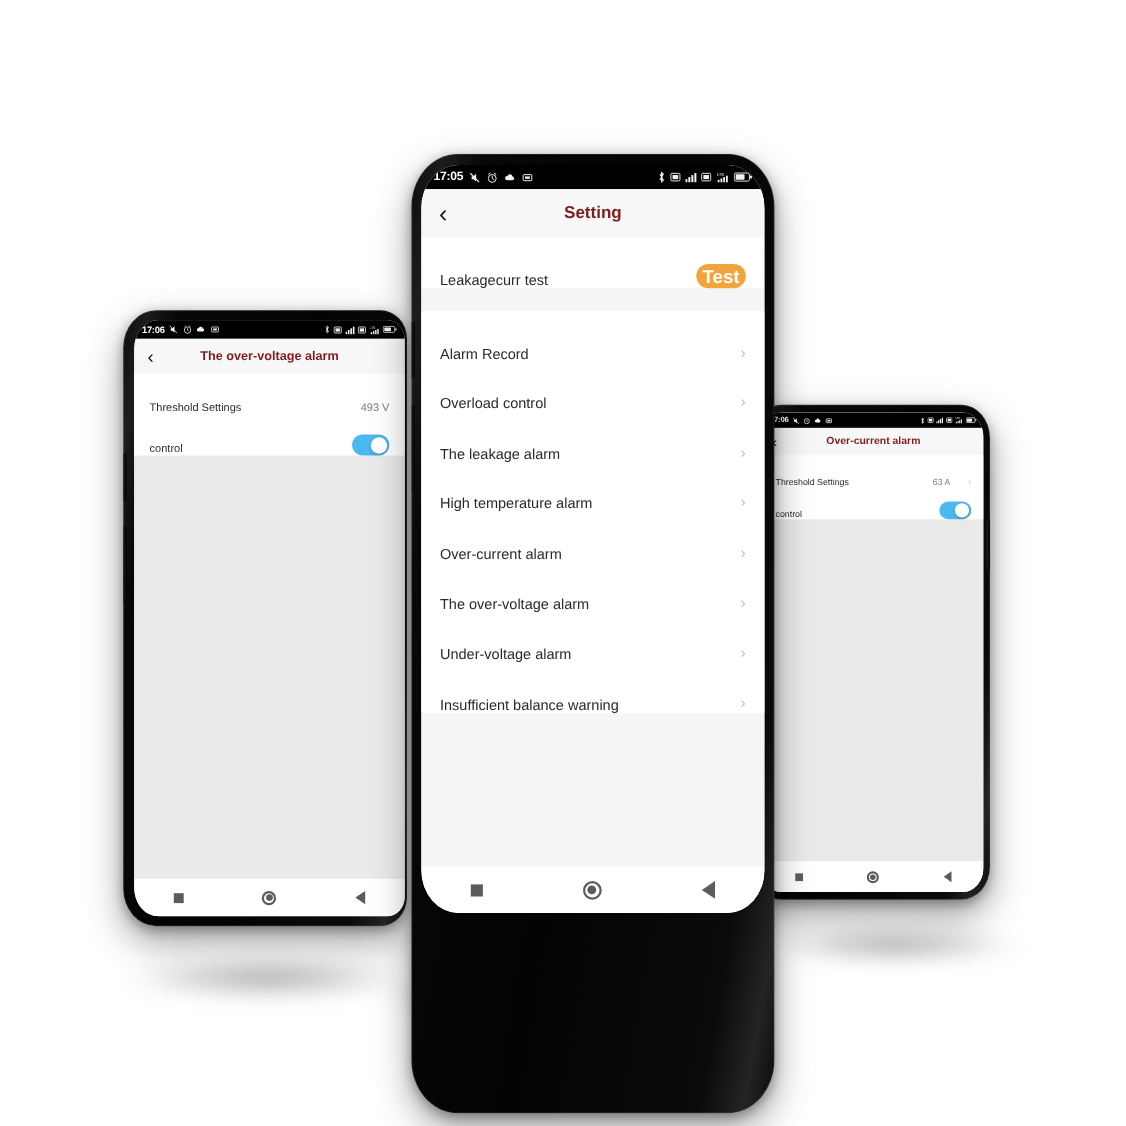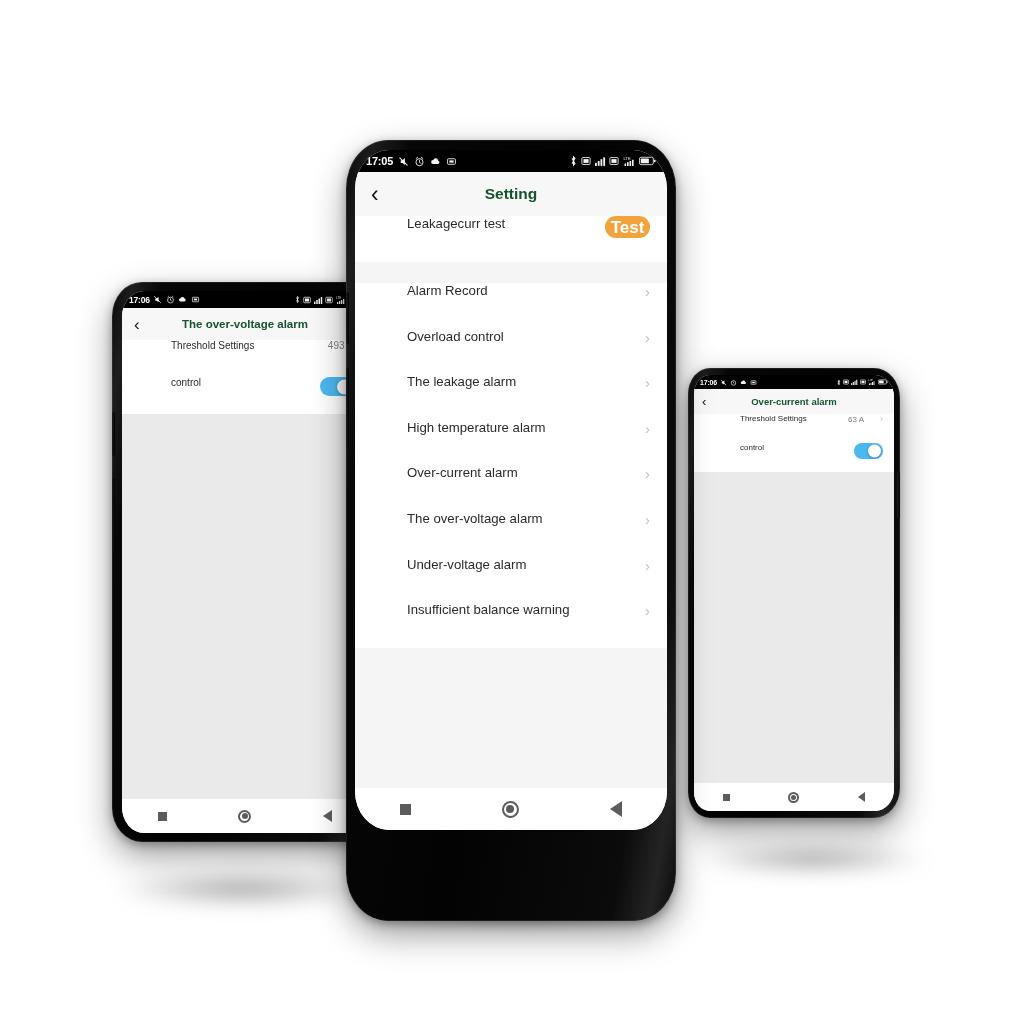--- a/index.html
+++ b/index.html
@@ -97,33 +97,32 @@
     line-height: 1;
     display: flex;
     align-items: center;
     justify-content: center;
   }
   .appbar .title {
     position: absolute;
     left: 0; right: 0;
     text-align: center;
     font-weight: 700;
-    color: #14532d;
+    color: #7f1d1d;
     pointer-events: none;
   }
 
   
   .rowlist { background: #ffffff; width: 100%; }
   .row {
     display: flex;
-    align-items: flex-start;
+    align-items: flex-end;
     justify-content: space-between;
     background: #ffffff;
     position: relative;
-    margin-left: 35px;
   }
   .row .label { color: #2a2a2a; }
   .row .value { color: #7d7d7d; }
   .row .chev  { color: #c2c2c2; font-weight: 300; }
   .sep-band { background: #f5f5f5; width: 100%; }
 
   
   .test-pill {
     background: #f2a33c;
     color: #ffffff;
@@ -202,22 +201,22 @@
   #phone-left .toggle { width: 34px; height: 19px; }
   #phone-left .toggle .knob { width: 15px; height: 15px; right: 2px; }
   #phone-left .navbar { height: 34px; }
   #phone-left .nav-square { width: 9px; height: 9px; }
   #phone-left .nav-circle { width: 13px; height: 13px; }
   #phone-left .nav-circle i { width: 6px; height: 6px; }
   #phone-left .nav-tri { border-width: 6px 9px 6px 0; }
 
   
   #phone-center {
-    left: 346px; top: 140px;
-    width: 330px; height: 781px;
+    left: 374px; top: 140px;
+    width: 330px; height: 872px;
     border-radius: 42px / 48px;
     z-index: 3;
   }
   #phone-center .screen {
     left: 9px; top: 10px; width: 312px; height: 680px;
     border-radius: 34px / 39px;
   }
   #phone-center .statusbar { height: 22px; padding: 0 11px; font-size: 11px; }
   #phone-center .sb-left  { gap: 5px; }
   #phone-center .sb-right { gap: 3.5px; }

